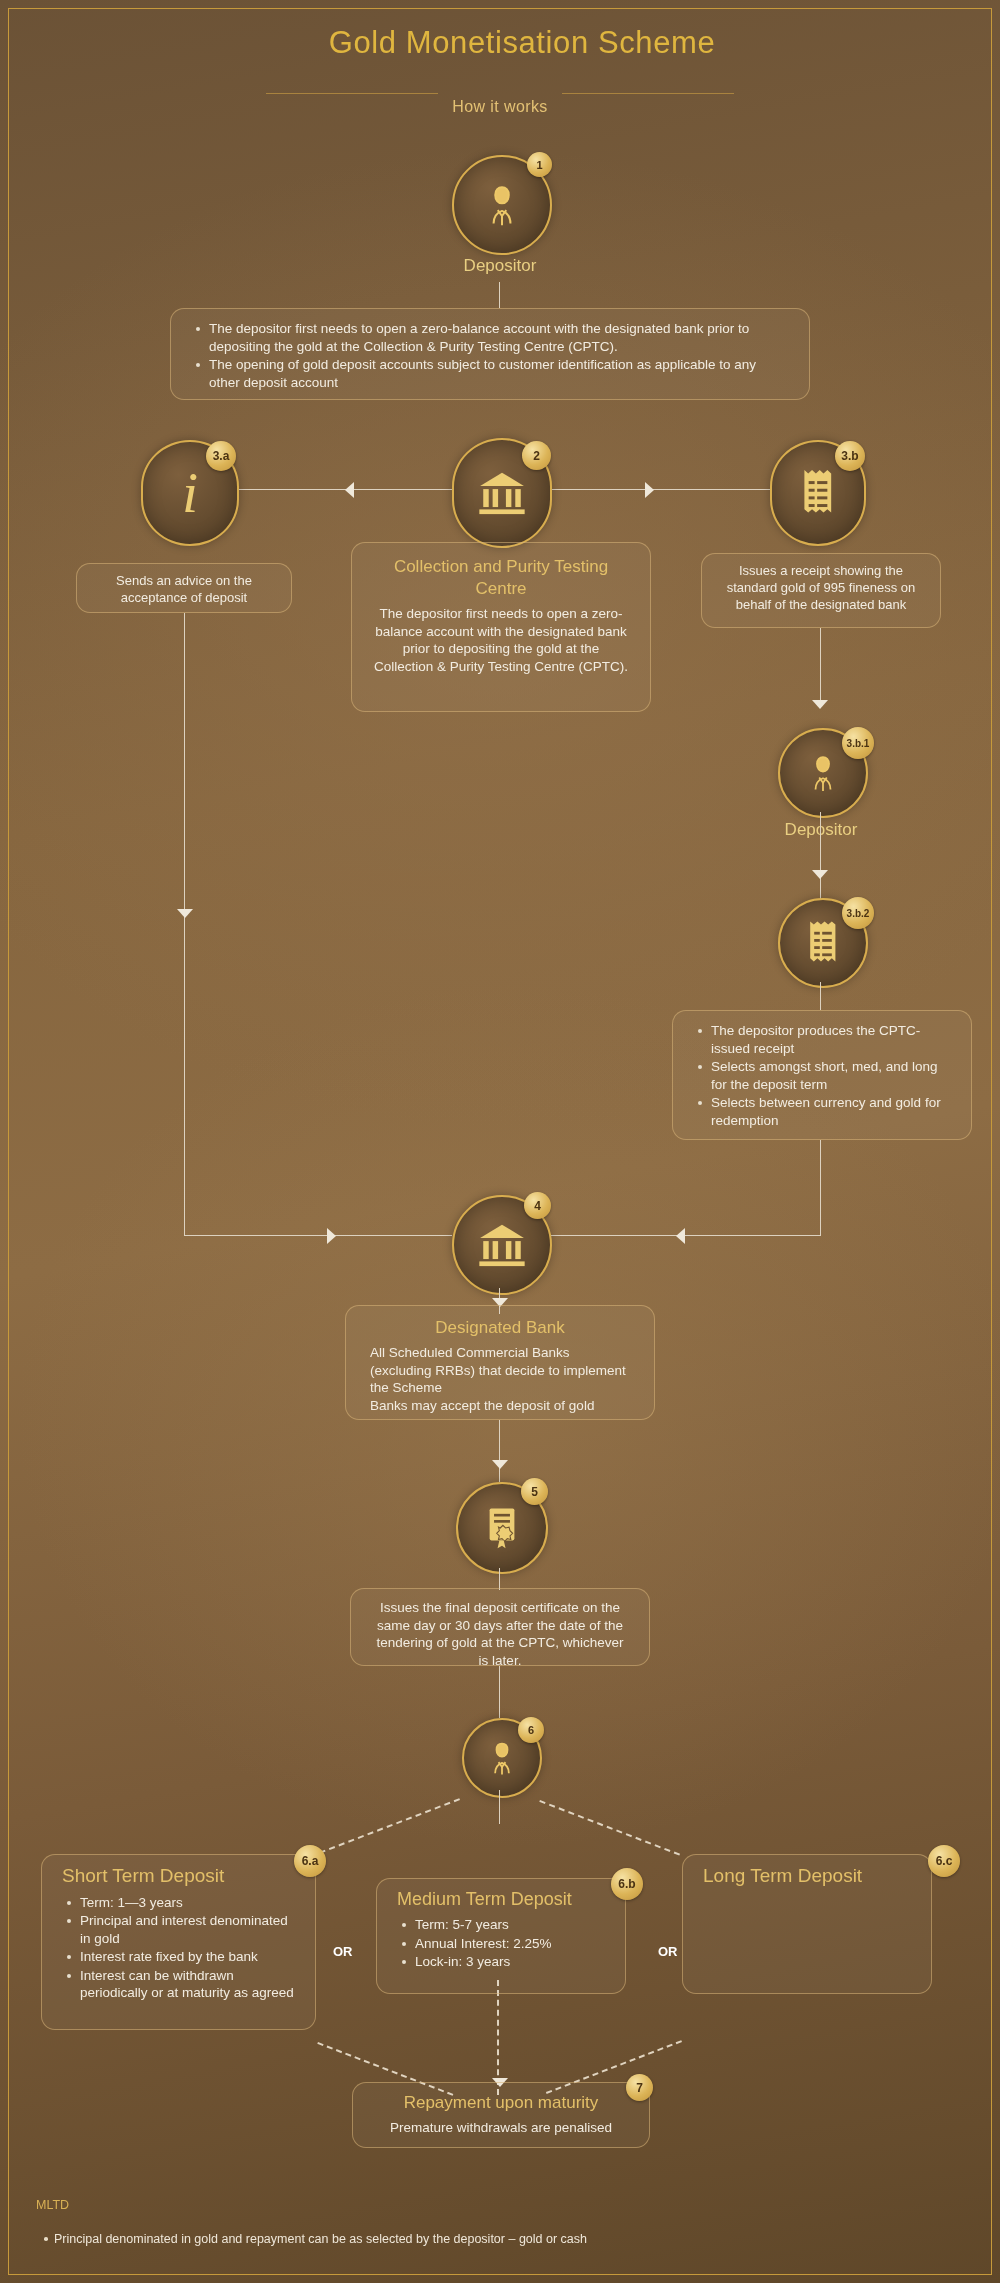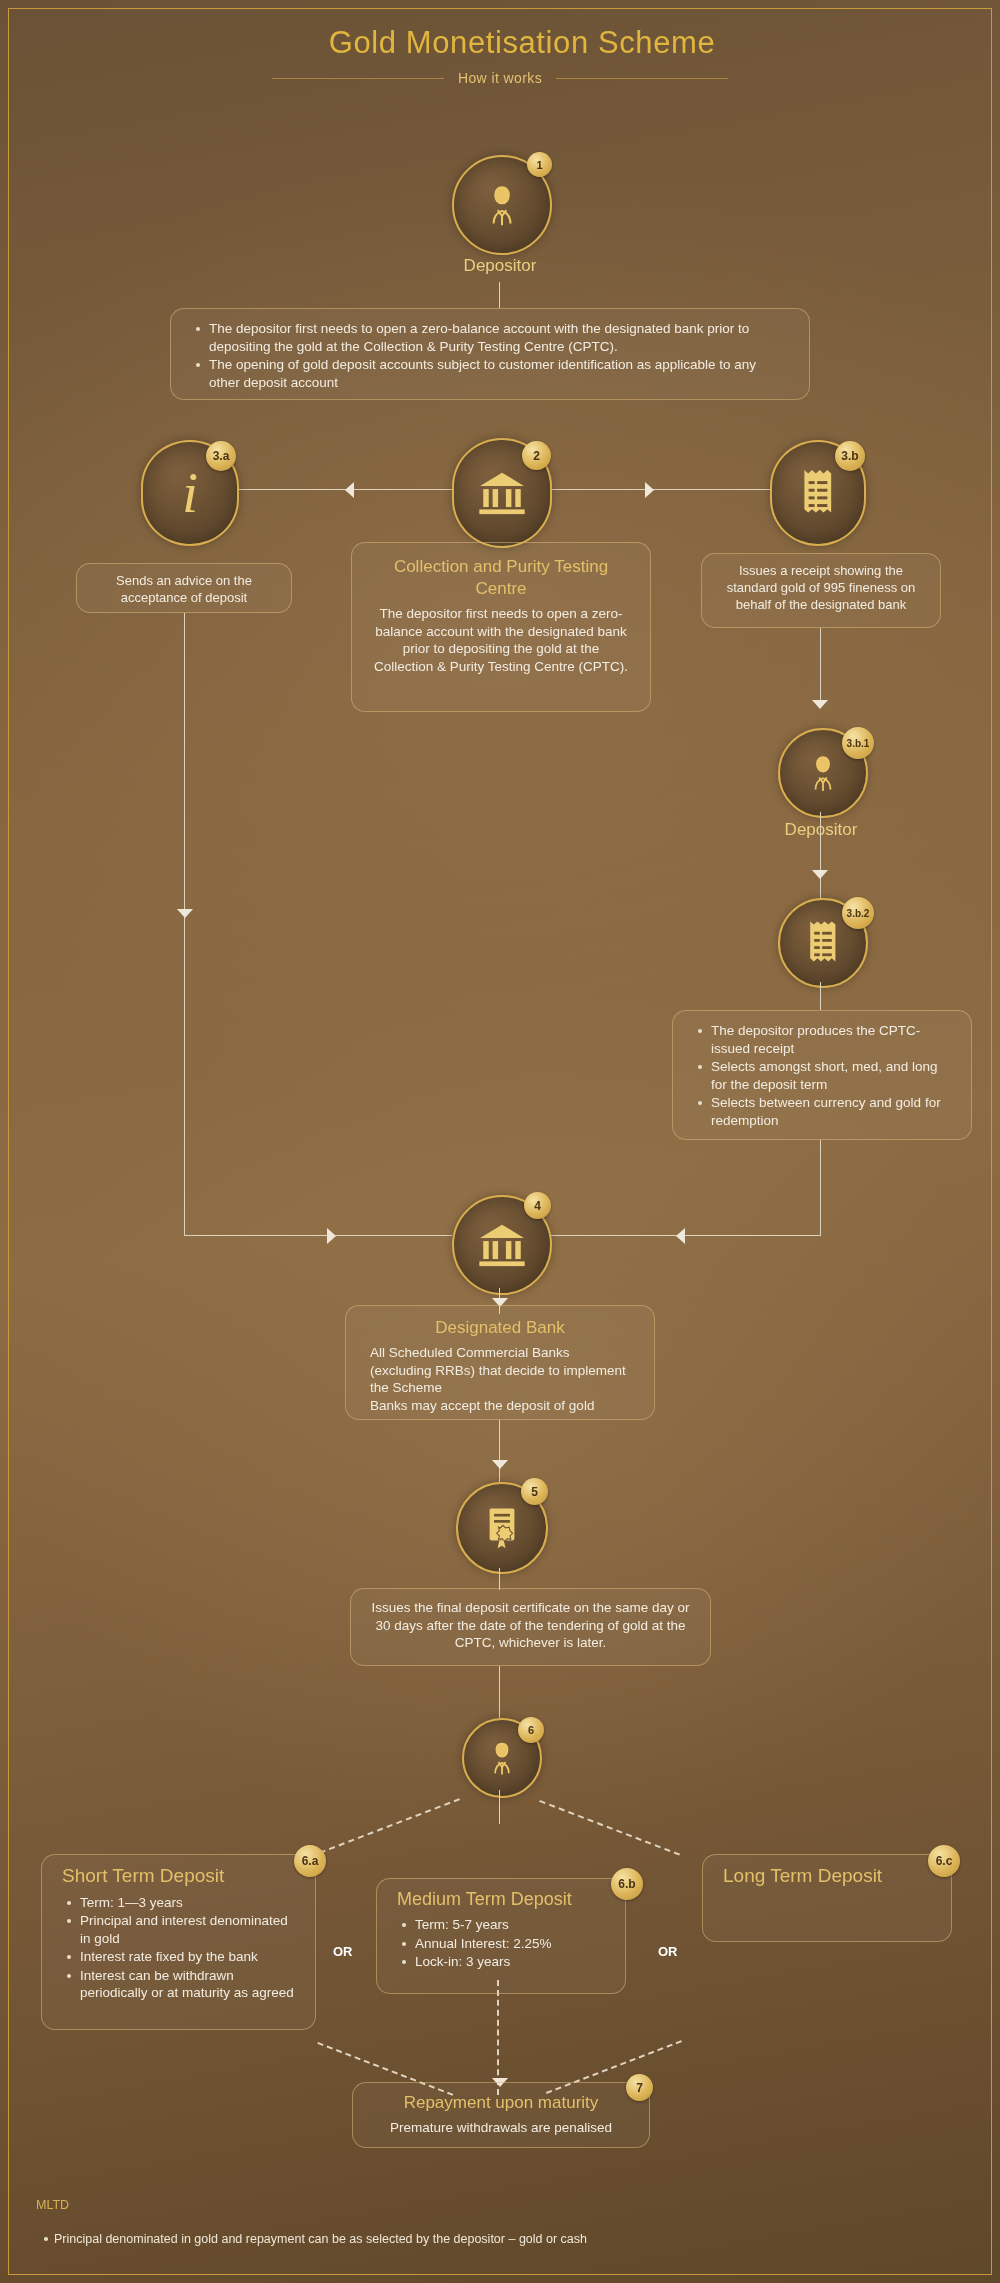--- a/index.html
+++ b/index.html
@@ -28,21 +28,21 @@
   
   #header{position:absolute;left:0;top:26px;width:1000px;text-align:center;}
   #title{
     font-size:31px;color:#e0b63f;letter-spacing:.6px;
     font-weight:400;line-height:1.1;margin-left:44px;
   }
   #subwrap{
     margin-top:10px;display:flex;align-items:center;justify-content:center;gap:14px;
   }
   #subwrap .rule{height:1px;width:172px;background:#a9833f;}
-  #subtitle{font-size:14px;color:#e3c174;letter-spacing:.4px;}
+  #subtitle{font-size:16px;color:#e3c174;letter-spacing:.4px;margin-top:28px;}
 
   
   .node{
     position:absolute;border-radius:50%;
     background:radial-gradient(circle at 38% 32%, #7d5f3d 0%, #5e472c 72%, #543f27 100%);
     border:2px solid #d8ad4e;
     box-shadow:0 0 10px rgba(0,0,0,.28), inset 0 0 18px rgba(0,0,0,.25);
     display:flex;align-items:center;justify-content:center;
   }
   .node.oval{border-radius:50% / 44%;}
@@ -304,21 +304,21 @@
         </g>
         <path d="M20 26 l3-3 3 3 4-1 1 4 3 3-3 3 1 4-4-1-3 3-3-3-4 1 1-4-3-3 3-3-1-4z" fill="#eccd74" stroke="#6e5330" stroke-width="1.2"></path>
         <path d="M19 40 l-2 9 5-3 4 3-2-9z" fill="#eccd74"></path>
       </svg>
     </span>
   </div>
   <div class="badge" style="left:521px;top:1478px;width:27px;height:27px;font-size:12px;">5</div>
 
   <div class="line vline" style="left:499px;top:1568px;height:22px;"></div>
 
-  <div class="box ctr" style="left:350px;top:1588px;width:361px;height:78px;font-size:13.5px;padding-top:10px;">
+  <div class="box ctr" style="left:350px;top:1588px;width:300px;height:78px;font-size:13.5px;padding-top:10px;">
     <span>Issues the final deposit certificate on the same day or 30 days after the date of the tendering of gold at the CPTC, whichever is later.</span>
   </div>
 
   <div class="line vline" style="left:499px;top:1666px;height:52px;"></div>
 
   <div class="node" style="left:462px;top:1718px;width:76px;height:76px;">
     <span>
       <svg width="44" height="44" viewBox="0 0 64 64">
         <g fill="none" stroke="#edc868" stroke-width="2.6" stroke-linejoin="round">
           <path d="M24 20c0-6 3.6-9 8-9s8 3 8 9c0 6-3.4 10-8 10s-8-4-8-10z" fill="#e9c366"></path>
@@ -356,21 +356,21 @@
   <div class="box" style="left:376px;top:1878px;width:250px;height:116px;font-size:13.5px;padding-top:9px;">
     <span class="bhead" style="font-size:18px;">Medium Term Deposit</span>
     <ul>
       <li>Term: 5-7 years</li>
       <li>Annual Interest: 2.25%</li>
       <li>Lock-in: 3 years</li>
     </ul>
   </div>
   <div class="badge" style="left:611px;top:1868px;width:32px;height:32px;font-size:12px;">6.b</div>
 
-  <div class="box" style="left:702px;top:1854px;width:250px;height:88px;font-size:13.5px;padding-top:9px;">
+  <div class="box" style="left:682px;top:1854px;width:250px;height:140px;font-size:13.5px;padding-top:9px;">
     <span class="bhead" style="font-size:19px;">Long Term Deposit</span>
   </div>
   <div class="badge" style="left:928px;top:1845px;width:32px;height:32px;font-size:12px;">6.c</div>
 
   <div class="box ctr" style="left:352px;top:2082px;width:298px;height:66px;font-size:13.5px;padding-top:9px;">
     <span class="bhead" style="font-size:17px;">Repayment upon maturity</span>
     <span>Premature withdrawals are penalised</span>
   </div>
   <div class="badge" style="left:626px;top:2074px;width:27px;height:27px;font-size:12px;">7</div>
 

